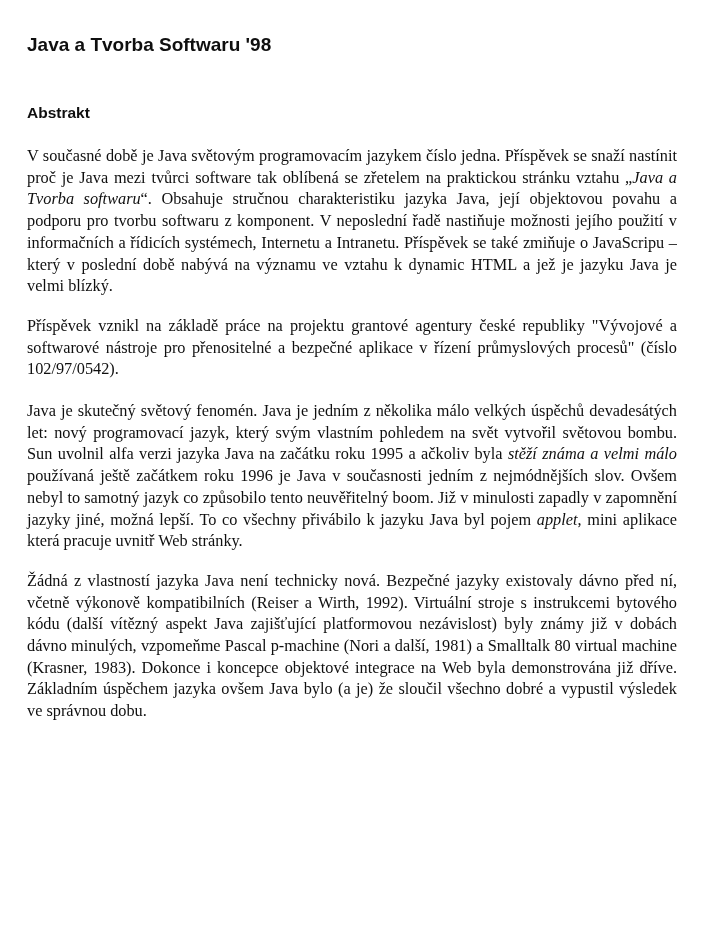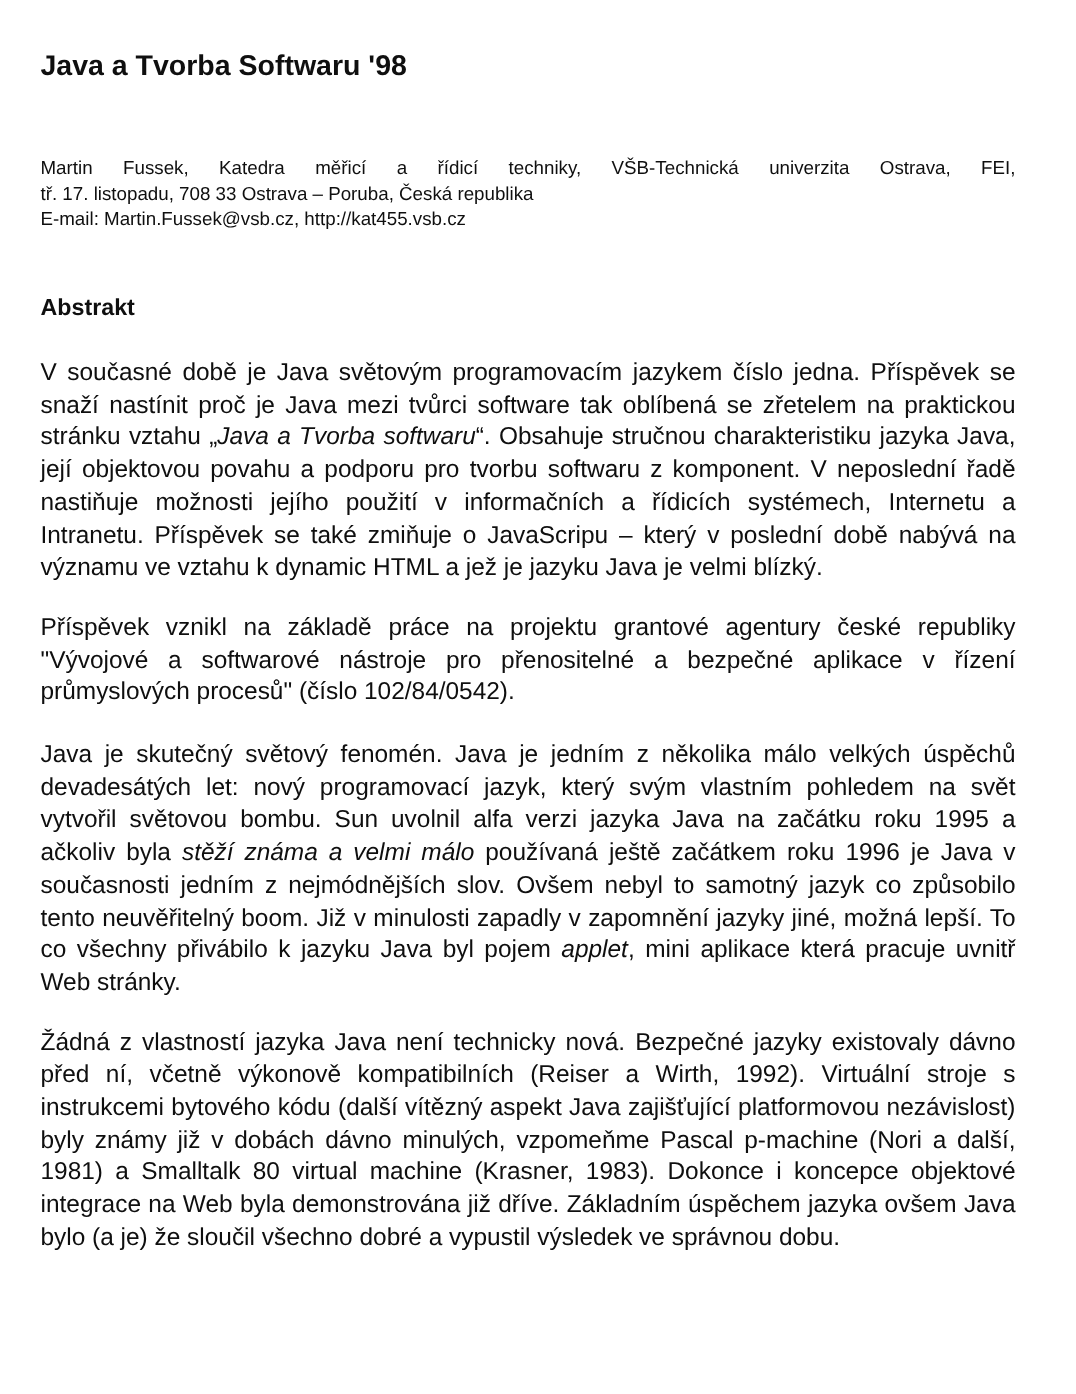--- a/index.html
+++ b/index.html
@@ -33,41 +33,37 @@
     line-height: 18px;
     font-weight: bold;
     margin: 12px 0 23px 0;
   }
   .heading.mb-lg { margin-bottom: 26px; }
   .para {
     font-size: 16.3px;
     line-height: 21.7px;
     text-align: justify;
     margin: 0 0 18px 0;
+    font-family: Liberation Serif, serif;
   }
   .para.mb-md { margin-bottom: 20px; }
   .it { font-style: italic; }
 </style>
 </head>
 <body>
 
 <div class="page">
 
   <h1 class="title">Java a Tvorba Softwaru '98</h1>
 
-  <div class="authors">
-    <div class="author-line justify-full">Martin Fussek, Katedra měřicí a řídicí techniky, VŠB-Technická univerzita Ostrava, FEI,</div>
-    <div class="author-line">tř. 17. listopadu, 708 33 Ostrava – Poruba, Česká republika</div>
-    <div class="author-line">E-mail: Martin.Fussek@vsb.cz, http://kat455.vsb.cz</div>
-  </div>
 
   <h2 class="heading">Abstrakt</h2>
 
   <p class="para"><span>V současné době je Java světovým programovacím jazykem číslo jedna. Příspěvek se snaží nastínit proč je Java mezi tvůrci software tak oblíbená se zřetelem na praktickou stránku vztahu „</span><span class="it">Java a Tvorba softwaru</span><span>“. Obsahuje stručnou charakteristiku jazyka Java, její objektovou povahu a podporu pro tvorbu softwaru z komponent. V neposlední řadě nastiňuje možnosti jejího použití v informačních a řídicích systémech, Internetu a Intranetu. Příspěvek se také zmiňuje o JavaScripu – který v poslední době nabývá na významu ve vztahu k dynamic HTML a jež je jazyku Java je velmi blízký.</span></p>
 
-  <p class="para mb-md">Příspěvek vznikl na základě práce na projektu grantové agentury české republiky "Vývojové a softwarové nástroje pro přenositelné a bezpečné aplikace v řízení průmyslových procesů" (číslo 102/84/0542).</p>
+  <p class="para mb-md">Příspěvek vznikl na základě práce na projektu grantové agentury české republiky "Vývojové a softwarové nástroje pro přenositelné a bezpečné aplikace v řízení průmyslových procesů" (číslo 102/97/0542).</p>
 
 
   <p class="para"><span>Java je skutečný světový fenomén. Java je jedním z několika málo velkých úspěchů devadesátých let: nový programovací jazyk, který svým vlastním pohledem na svět vytvořil světovou bombu. Sun uvolnil alfa verzi jazyka Java na začátku roku 1995 a ačkoliv byla </span><span class="it">stěží známa a velmi málo</span><span> používaná ještě začátkem roku 1996 je Java v současnosti jedním z nejmódnějších slov. Ovšem nebyl to samotný jazyk co způsobilo tento neuvěřitelný boom. Již v minulosti zapadly v zapomnění jazyky jiné, možná lepší. To co všechny přivábilo k jazyku Java byl pojem </span><span class="it">applet</span><span>, mini aplikace která pracuje uvnitř Web stránky.</span></p>
 
   <p class="para">Žádná z vlastností jazyka Java není technicky nová. Bezpečné jazyky existovaly dávno před ní, včetně výkonově kompatibilních (Reiser a Wirth, 1992). Virtuální stroje s instrukcemi bytového kódu (další vítězný aspekt Java zajišťující platformovou nezávislost) byly známy již v dobách dávno minulých, vzpomeňme Pascal p-machine (Nori a další, 1981) a Smalltalk 80 virtual machine (Krasner, 1983). Dokonce i koncepce objektové integrace na Web byla demonstrována již dříve. Základním úspěchem jazyka ovšem Java bylo (a je) že sloučil všechno dobré a vypustil výsledek ve správnou dobu.</p>
 
 </div>
 
 </body></html>

